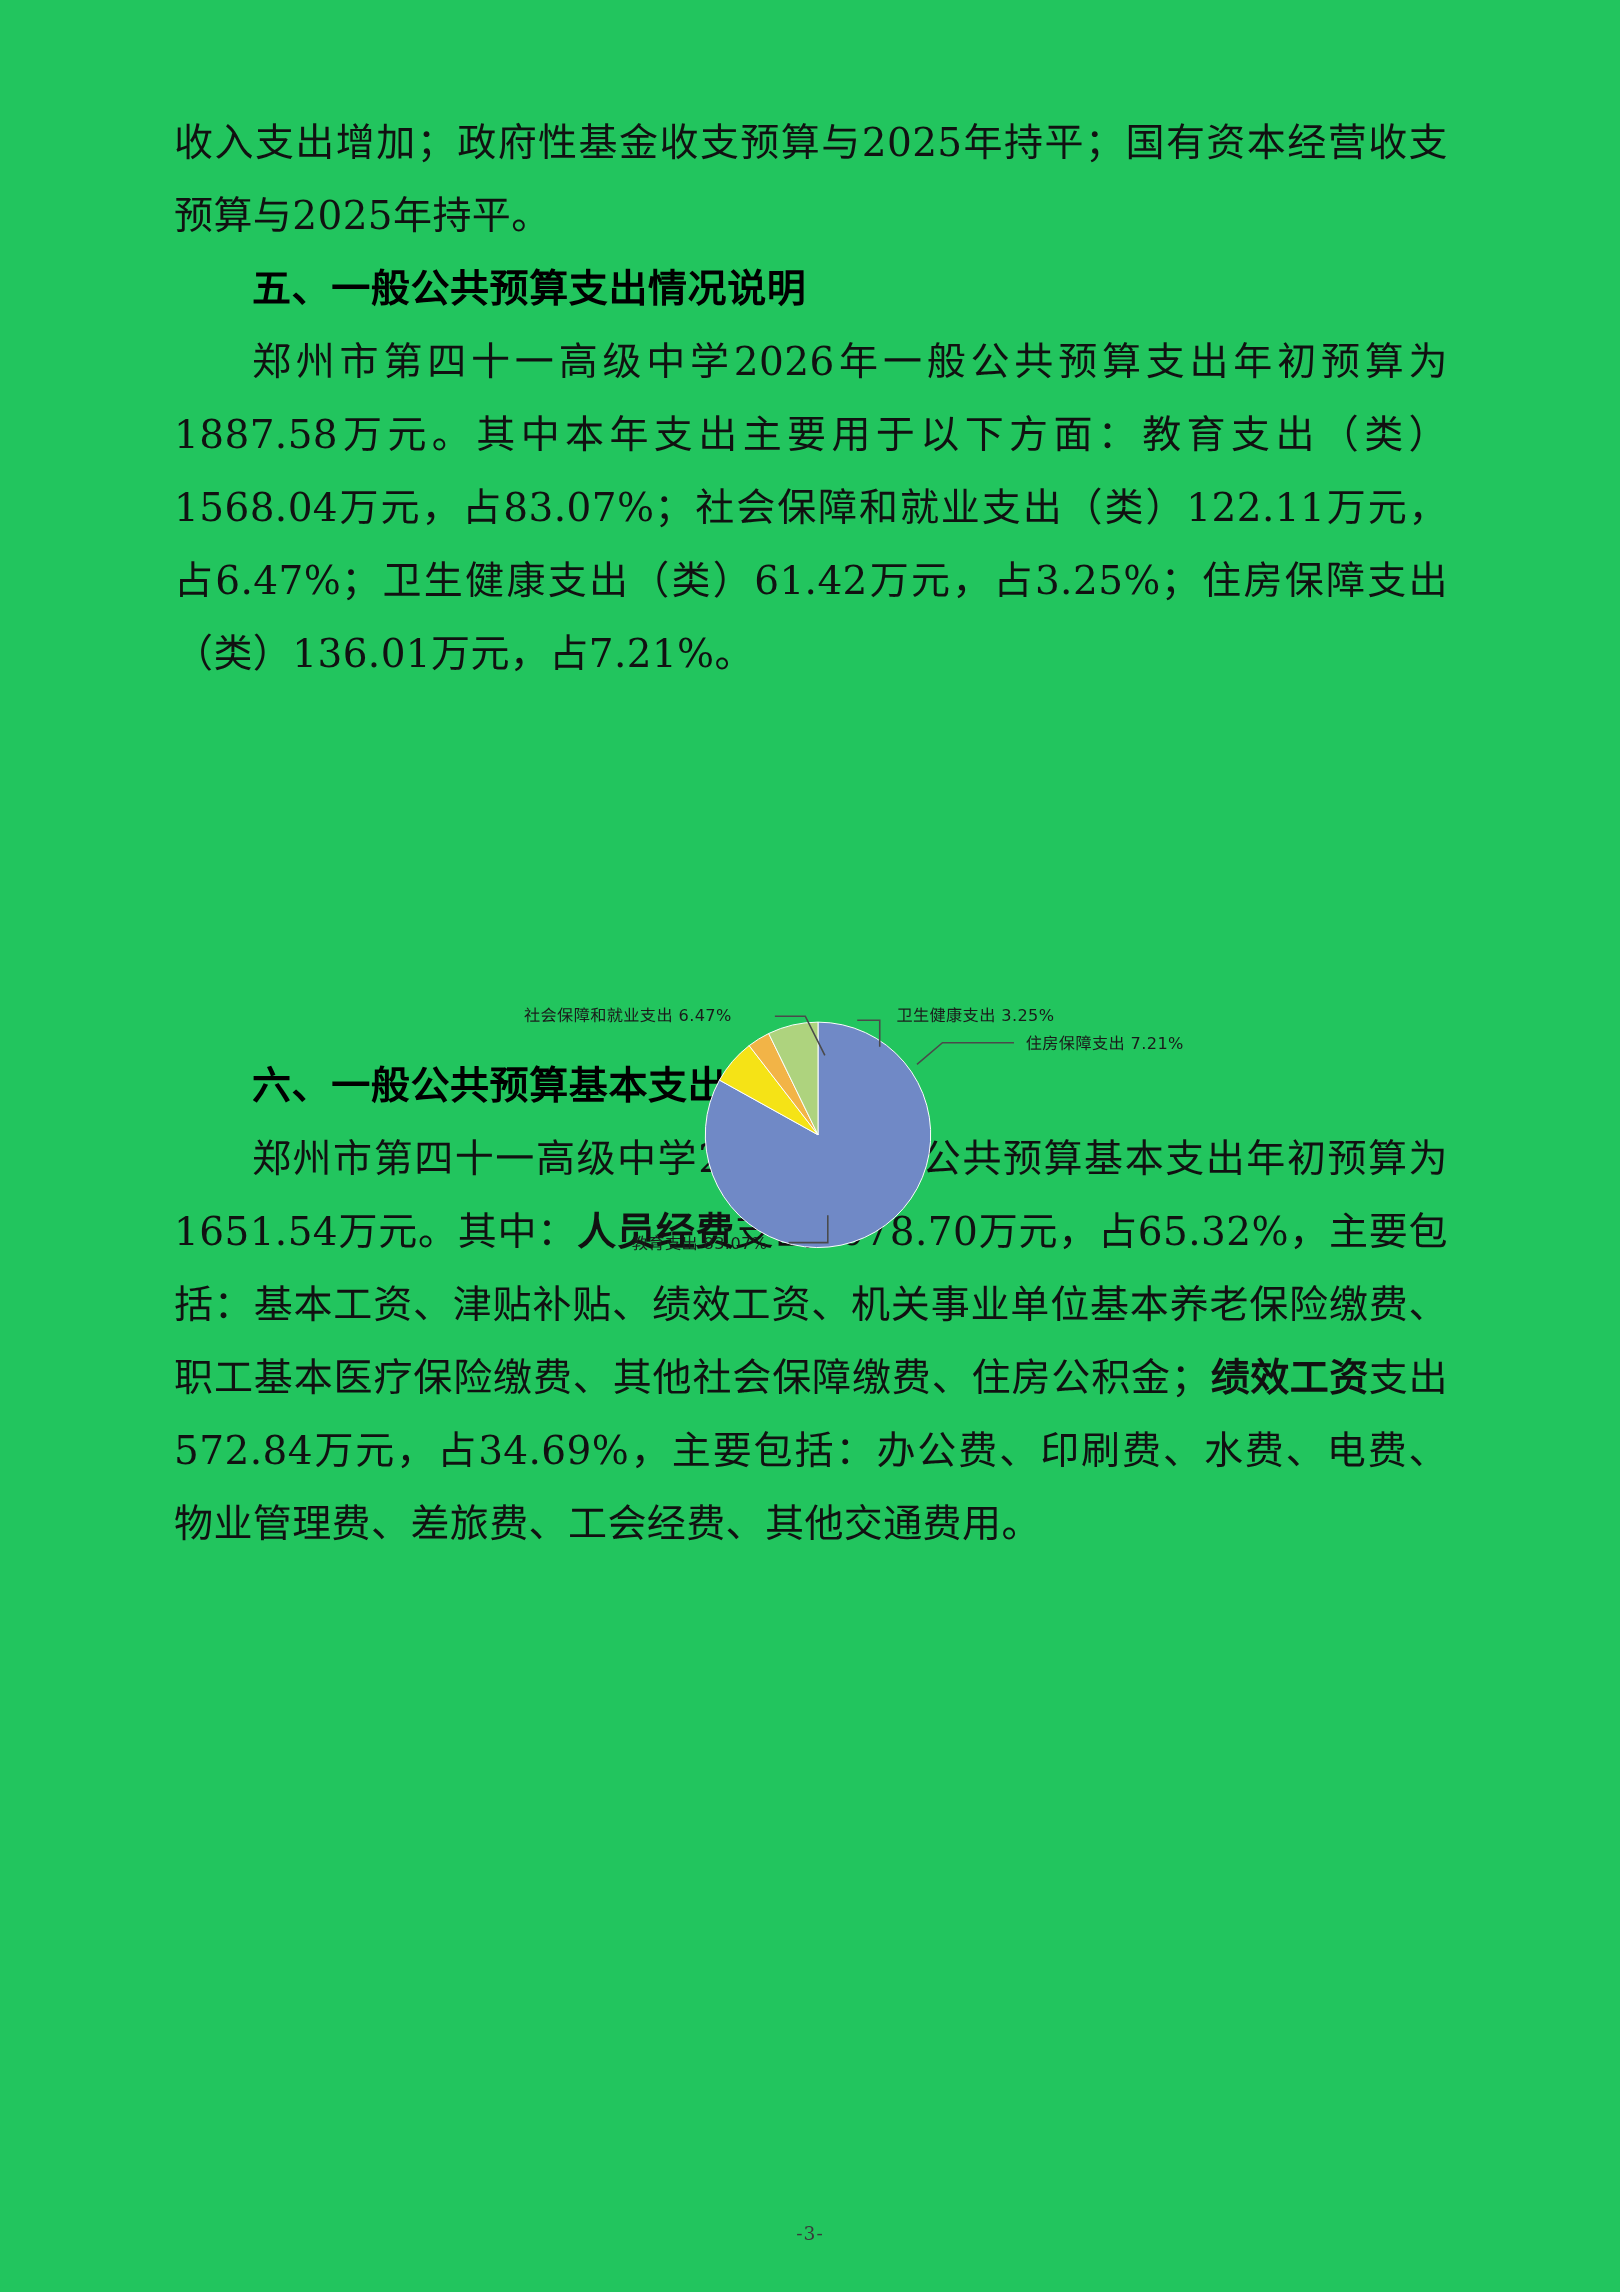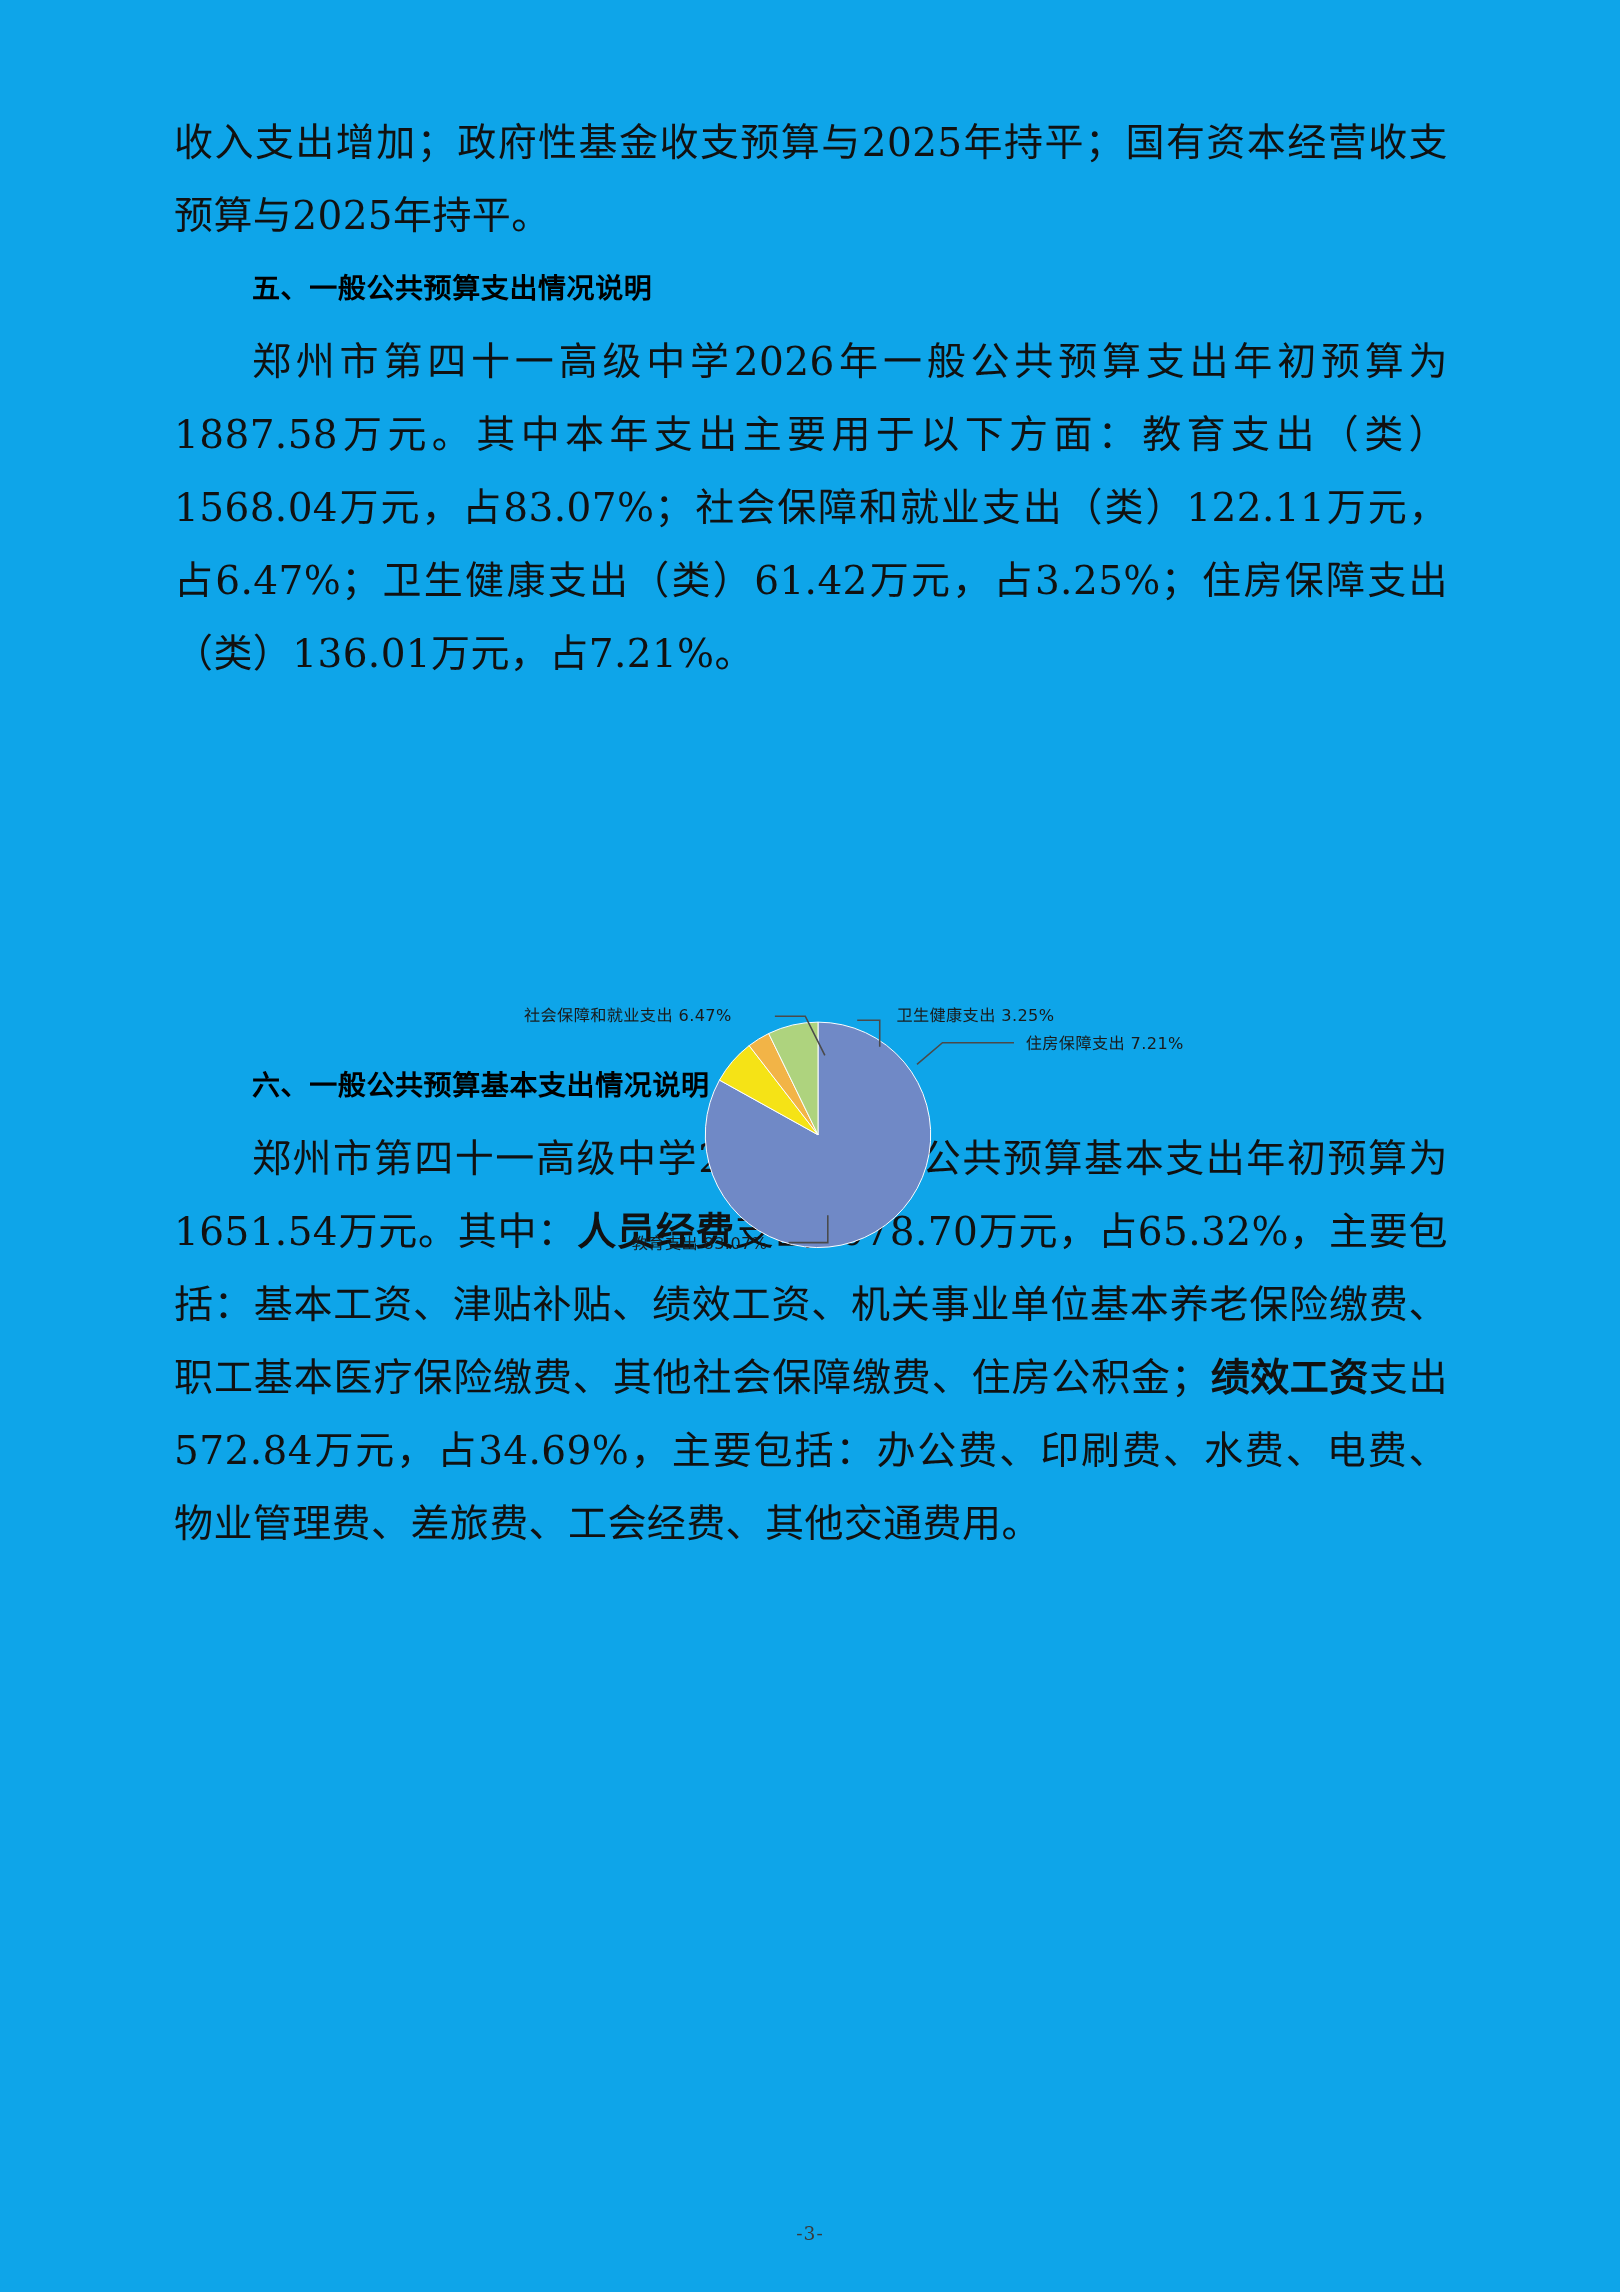--- a/index.html
+++ b/index.html
@@ -13,21 +13,21 @@
     height: 2293px;
     position: relative;
     font-family: "DejaVu Serif", "Liberation Serif", serif;
     color: #000000;
     overflow: hidden;
   }
 
   .page {
     position: absolute;
     inset: 0;
-    background: #0ea5e9;
+    background: #22c55e;
   }
 
   
   .body-block {
     position: absolute;
     left: 174px;
     width: 1274px;
     top: 106px;
   }
 
@@ -40,21 +40,21 @@
     color: #111111;
     margin: 0;
     font-family: "DejaVu Serif", "Liberation Serif", serif;
   }
 
   .para.indent {
     text-indent: 78px;
   }
 
   .heading {
-    font-size: 28px;
+    font-size: 39px;
     line-height: 73px;
     font-weight: bold;
     text-indent: 78px;
     margin: 0;
     letter-spacing: 0.6px;
     font-family: "DejaVu Sans", "Liberation Sans", sans-serif;
   }
 
   .bold-term {
     font-weight: bold;

